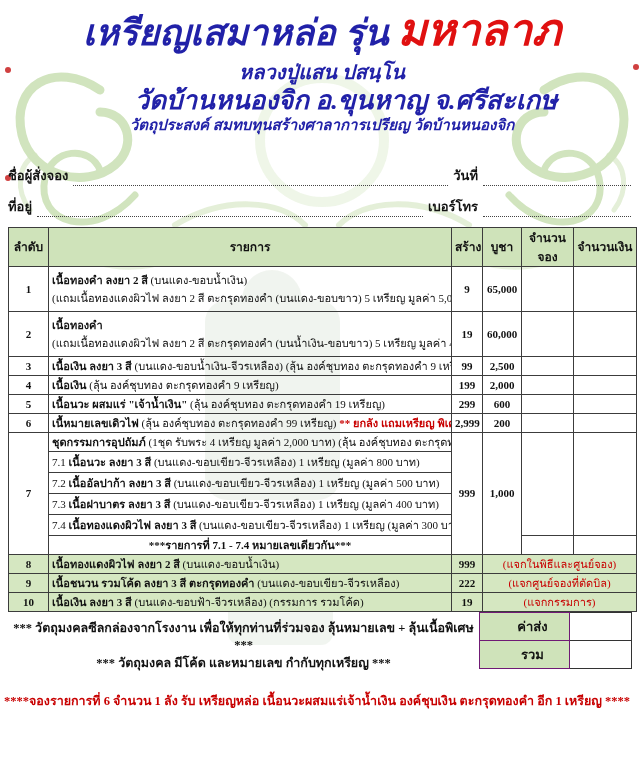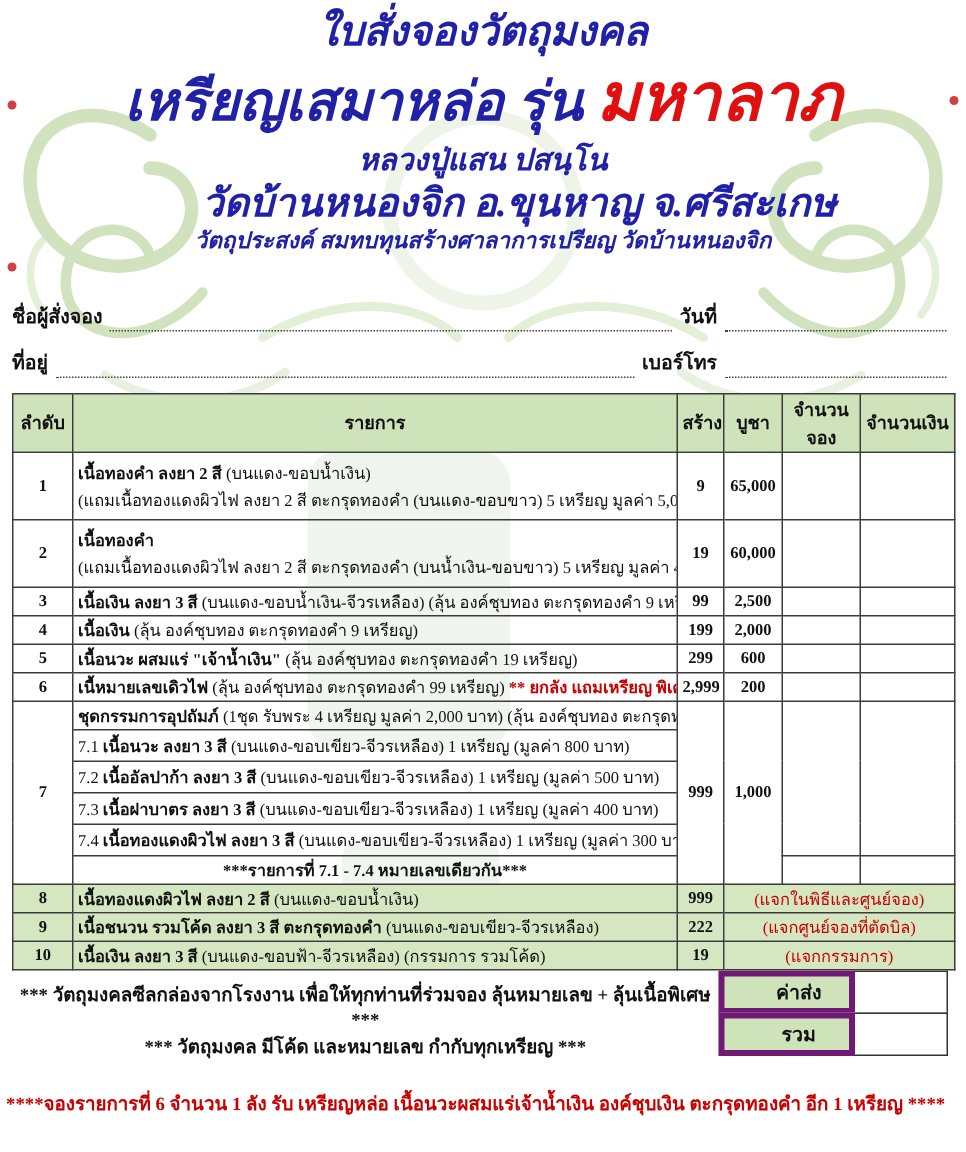--- a/index.html
+++ b/index.html
@@ -46,21 +46,21 @@
   td.price7 { text-align:center; font-weight:bold; }
   td.notecell { text-align:center; font-weight:bold; }
   td.qtycell, td.amtcell { background:transparent; }
 
   
   .bottom { display:flex; width:628px; margin:0 8px; }
   .notes { flex:1; display:flex; flex-direction:column; justify-content:space-around; text-align:center; font-weight:bold; font-size:12.5px; padding:6px 0; overflow:hidden; }
   .totals { width:157px; }
   .trow { display:flex; height:29px; }
   .trow + .trow { margin-top:-1px; }
-  .tlabel { width:91px; background:#cfe3ba; border:4px solid #701a75; display:flex; align-items:center; justify-content:center; font-weight:bold; font-size:13px;padding-left:16px; }
+  .tlabel { width:91px; background:#cfe3ba; border:1px solid #701a75; display:flex; align-items:center; justify-content:center; font-weight:bold; font-size:13px;padding-left:16px; }
   .tval { width:62px; border:1px solid #333; border-left:none; background:#fff; }
 
   .rednote { margin:12px 4px 0 4px; color:#c80000; font-weight:bold; font-size:12.5px; white-space:nowrap; overflow:hidden; }
 </style>
 </head>
 <body>
 
 <svg class="decor" width="644" height="768" viewBox="0 0 644 768">
   <g stroke="#c9dfb3" fill="none" stroke-linecap="round" opacity="0.85">
     <circle cx="322" cy="140" r="62" stroke-width="10" opacity="0.35"></circle>
@@ -83,21 +83,20 @@
   <g fill="#d04040">
     <circle cx="8" cy="70" r="3"></circle>
     <circle cx="636" cy="67" r="3"></circle>
     <circle cx="8" cy="178" r="3"></circle>
   </g>
 </svg>
 
 <div class="content">
 
   <div class="head">
-    <div class="h-line1">ใบสั่งจองวัตถุมงคล</div>
     <div class="h-line2">
       <span>เหรียญเสมาหล่อ รุ่น</span>
       <span class="hl">มหาลาภ</span>
     </div>
     <div class="h-line3">หลวงปู่แสน ปสนฺโน</div>
     <div class="h-line4">วัดบ้านหนองจิก อ.ขุนหาญ จ.ศรีสะเกษ</div>
     <div class="h-line5">วัตถุประสงค์ สมทบทุนสร้างศาลาการเปรียญ วัดบ้านหนองจิก</div>
   </div>
 
   <div class="formarea">

